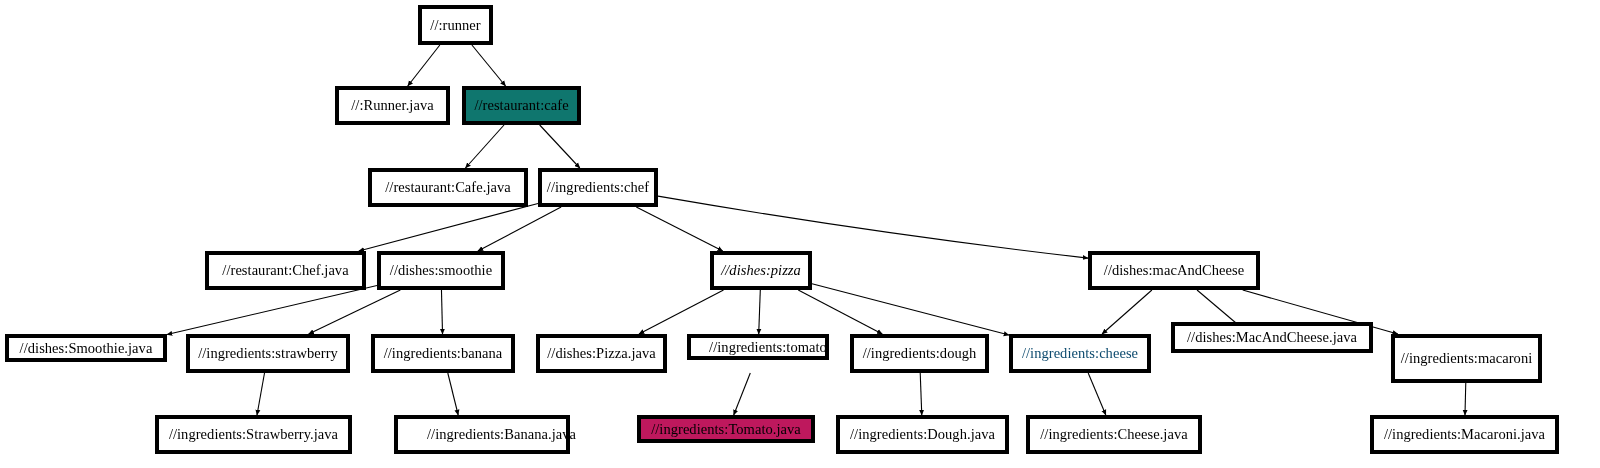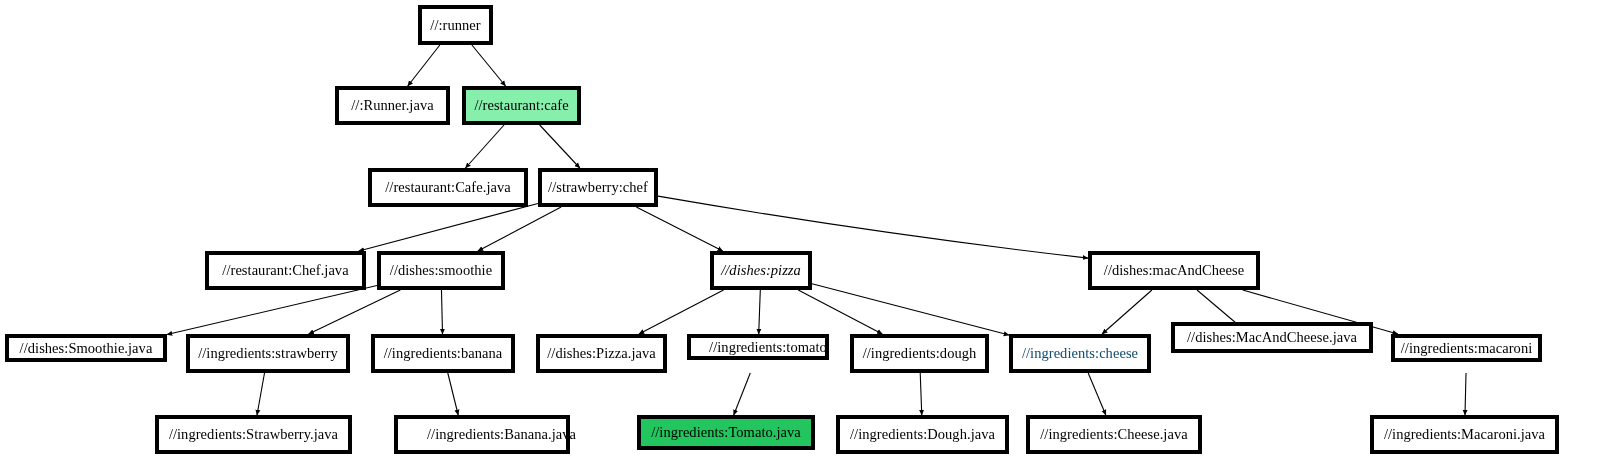--- a/index.html
+++ b/index.html
@@ -76,28 +76,28 @@
       <path d="M 920.2222222222222 373 L 921.7777777777778 415" fill="none" stroke="#000000" stroke-width="1.1" marker-end="url(#arrow)"></path>
       <path d="M 1088.1851851851852 373 L 1105.8148148148148 415" fill="none" stroke="#000000" stroke-width="1.1" marker-end="url(#arrow)"></path>
       <path d="M 1466.0185185185185 373 L 1464.9814814814815 415" fill="none" stroke="#000000" stroke-width="1.1" marker-end="url(#arrow)"></path>
     </svg>
 <div class="gv-node" style="left: 418px; top: 5px; width: 75px; height: 40px; border-color: rgb(0, 0, 0); background: rgb(255, 255, 255);">
       <span class="gv-node-label" style="color: rgb(0, 0, 0);">//:runner</span>
     </div>
     <div class="gv-node" style="left: 335px; top: 86px; width: 115px; height: 39px; border-color: rgb(0, 0, 0); background: rgb(255, 255, 255);">
       <span class="gv-node-label" style="color: rgb(0, 0, 0);">//:Runner.java</span>
     </div>
-    <div class="gv-node" style="left: 462px; top: 86px; width: 119px; height: 39px; border-color: rgb(0, 0, 0); background: #86efac;">
+    <div class="gv-node" style="left: 462px; top: 86px; width: 119px; height: 39px; border-color: rgb(0, 0, 0); background: #0f766e;">
       <span class="gv-node-label" style="color: rgb(0, 0, 0);">//restaurant:cafe</span>
     </div>
     <div class="gv-node" style="left: 368px; top: 168px; width: 160px; height: 39px; border-color: rgb(0, 0, 0); background: rgb(255, 255, 255);">
       <span class="gv-node-label" style="color: rgb(0, 0, 0);">//restaurant:Cafe.java</span>
     </div>
     <div class="gv-node" style="left: 538px; top: 168px; width: 120px; height: 39px; border-color: rgb(0, 0, 0); background: rgb(255, 255, 255);">
-      <span class="gv-node-label" style="color: rgb(0, 0, 0);">//strawberry:chef</span>
+      <span class="gv-node-label" style="color: rgb(0, 0, 0);">//ingredients:chef</span>
     </div>
     <div class="gv-node" style="left: 205px; top: 251px; width: 161px; height: 39px; border-color: rgb(0, 0, 0); background: rgb(255, 255, 255);">
       <span class="gv-node-label" style="color: rgb(0, 0, 0);">//restaurant:Chef.java</span>
     </div>
     <div class="gv-node" style="left: 377px; top: 251px; width: 128px; height: 39px; border-color: rgb(0, 0, 0); background: rgb(255, 255, 255);">
       <span class="gv-node-label" style="color: rgb(0, 0, 0);">//dishes:smoothie</span>
     </div>
     <div class="gv-node" style="left: 710px; top: 251px; width: 102px; height: 39px; border-color: rgb(0, 0, 0); background: rgb(255, 255, 255); font-style: italic;">
       <span class="gv-node-label" style="color: rgb(0, 0, 0);">//dishes:pizza</span>
     </div>
@@ -121,30 +121,30 @@
     </div>
     <div class="gv-node" style="left: 850px; top: 334px; width: 139px; height: 39px; border-color: rgb(0, 0, 0); background: rgb(255, 255, 255);">
       <span class="gv-node-label" style="color: rgb(0, 0, 0);">//ingredients:dough</span>
     </div>
     <div class="gv-node" style="left: 1009px; top: 334px; width: 142px; height: 39px; border-color: rgb(0, 0, 0); background: rgb(255, 255, 255);">
       <span class="gv-node-label" style="color: #0c4a6e;">//ingredients:cheese</span>
     </div>
     <div class="gv-node" style="left: 1171px; top: 322px; width: 202px; height: 31px; border-color: rgb(0, 0, 0); background: rgb(255, 255, 255);">
       <span class="gv-node-label" style="color: rgb(0, 0, 0);">//dishes:MacAndCheese.java</span>
     </div>
-    <div class="gv-node" style="left: 1391px; top: 334px; width: 151px; height: 28px; border-color: rgb(0, 0, 0); background: rgb(255, 255, 255);">
+    <div class="gv-node" style="left: 1391px; top: 334px; width: 151px; height: 49px; border-color: rgb(0, 0, 0); background: rgb(255, 255, 255);">
       <span class="gv-node-label" style="color: rgb(0, 0, 0);">//ingredients:macaroni</span>
     </div>
     <div class="gv-node" style="left: 155px; top: 415px; width: 197px; height: 39px; border-color: rgb(0, 0, 0); background: rgb(255, 255, 255);">
       <span class="gv-node-label" style="color: rgb(0, 0, 0);">//ingredients:Strawberry.java</span>
     </div>
     <div class="gv-node" style="left: 394px; top: 415px; width: 176px; height: 39px; border-color: rgb(0, 0, 0); background: rgb(255, 255, 255); padding-left: 39px;">
       <span class="gv-node-label" style="color: rgb(0, 0, 0);">//ingredients:Banana.java</span>
     </div>
-    <div class="gv-node" style="left: 637px; top: 415px; width: 178px; height: 35px; border-color: rgb(0, 0, 0); background: #22c55e;">
+    <div class="gv-node" style="left: 637px; top: 415px; width: 178px; height: 28px; border-color: rgb(0, 0, 0); background: #be185d;">
       <span class="gv-node-label" style="color: rgb(0, 0, 0);">//ingredients:Tomato.java</span>
     </div>
     <div class="gv-node" style="left: 836px; top: 415px; width: 173px; height: 39px; border-color: rgb(0, 0, 0); background: rgb(255, 255, 255);">
       <span class="gv-node-label" style="color: rgb(0, 0, 0);">//ingredients:Dough.java</span>
     </div>
     <div class="gv-node" style="left: 1026px; top: 415px; width: 176px; height: 39px; border-color: rgb(0, 0, 0); background: rgb(255, 255, 255);">
       <span class="gv-node-label" style="color: rgb(0, 0, 0);">//ingredients:Cheese.java</span>
     </div>
     <div class="gv-node" style="left: 1370px; top: 415px; width: 189px; height: 39px; border-color: rgb(0, 0, 0); background: rgb(255, 255, 255);">
       <span class="gv-node-label" style="color: rgb(0, 0, 0);">//ingredients:Macaroni.java</span>

